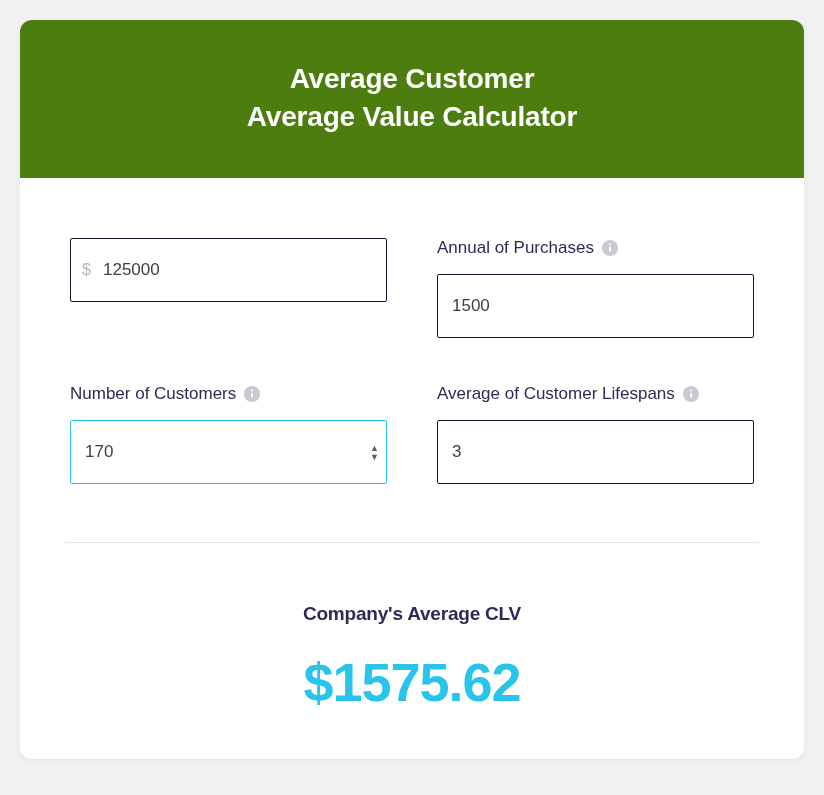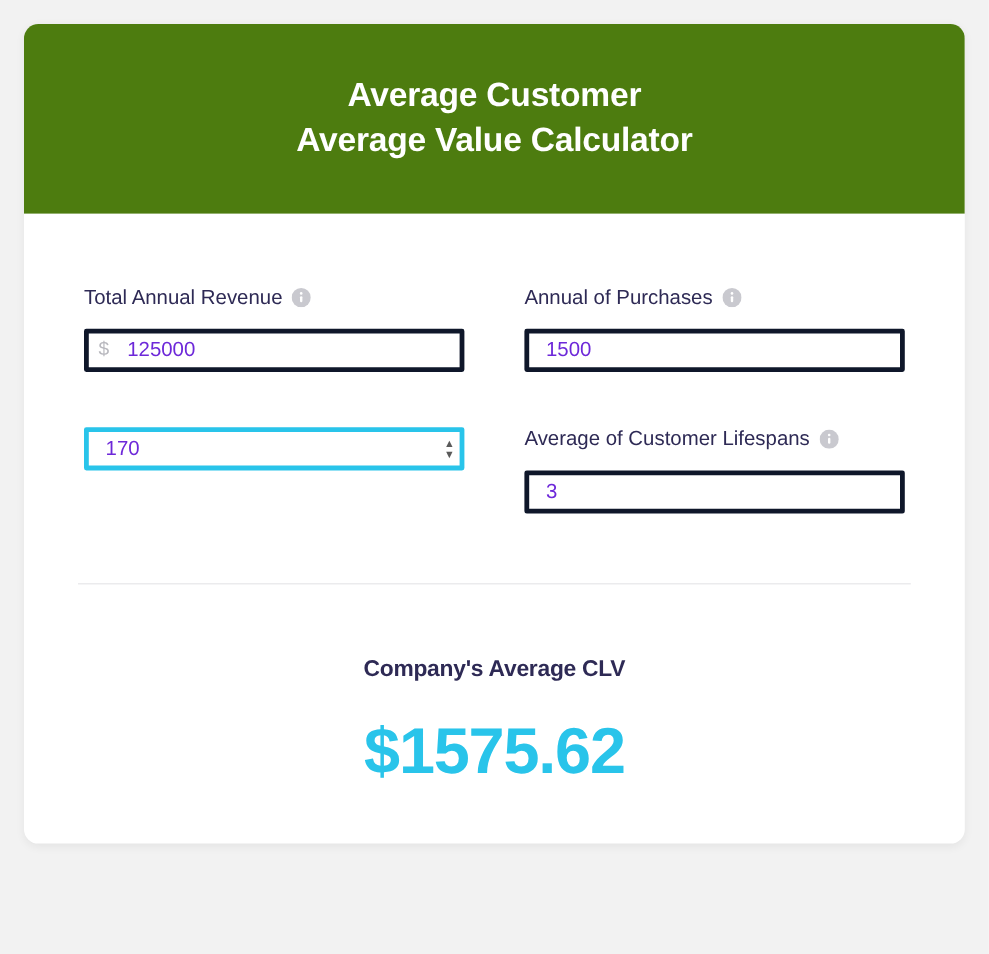--- a/index.html
+++ b/index.html
@@ -66,26 +66,26 @@
       position: absolute;
       left: 12px;
       top: 50%;
       transform: translateY(-50%);
       color: #b8b8be;
       font-size: 16px;
       pointer-events: none;
     }
     input[type="text"], input[type="number"] {
       width: 100%;
-      height: 36px;
-      border: 4px solid #0f172a;
+      height: 64px;
+      border: 1px solid #0f172a;
       border-radius: 2px;
       padding: 0 14px;
       font-size: 17px;
-      color: #6d28d9;
+      color: #404040;
       outline: none;
       background: #fff;
     }
     input.with-prefix {
       padding-left: 32px;
     }
     input.focused {
       border-color: #29c4ea;
     }
     .stepper {
@@ -134,30 +134,20 @@
     <h1>
       <span>Average Customer</span><br>
       <span>Average Value Calculator</span>
     </h1>
   </div>
 
   <div class="body">
     <div class="grid">
 
       <div class="field">
-        <div class="field-label">
-          <span>Total Annual Revenue</span>
-          <span class="info-icon">
-            <svg viewBox="0 0 16 16" width="16" height="16">
-                <circle cx="8" cy="8" r="8" fill="#c9c9cf"></circle>
-                <rect x="7" y="6.8" width="2" height="5" rx="1" fill="#fff"></rect>
-                <circle cx="8" cy="4.5" r="1.1" fill="#fff"></circle>
-              </svg>
-          </span>
-        </div>
         <div class="input-wrap">
           <span class="input-prefix">$</span>
           <input type="text" class="with-prefix" value="125000" style="">
         </div>
       </div>
 
       <div class="field">
         <div class="field-label">
           <span>Annual of Purchases</span>
           <span class="info-icon">
@@ -167,20 +157,30 @@
                 <circle cx="8" cy="4.5" r="1.1" fill="#fff"></circle>
               </svg>
           </span>
         </div>
         <div class="input-wrap">
           <input type="text" value="1500" style="">
         </div>
       </div>
 
       <div class="field">
+        <div class="field-label">
+          <span>Number of Customers</span>
+          <span class="info-icon">
+            <svg viewBox="0 0 16 16" width="16" height="16">
+                <circle cx="8" cy="8" r="8" fill="#c9c9cf"></circle>
+                <rect x="7" y="6.8" width="2" height="5" rx="1" fill="#fff"></rect>
+                <circle cx="8" cy="4.5" r="1.1" fill="#fff"></circle>
+              </svg>
+          </span>
+        </div>
         <div class="input-wrap">
           <input type="text" class="focused" value="170" style="">
           <div class="stepper">
             <span>▲</span>
             <span>▼</span>
           </div>
         </div>
       </div>
 
       <div class="field">

